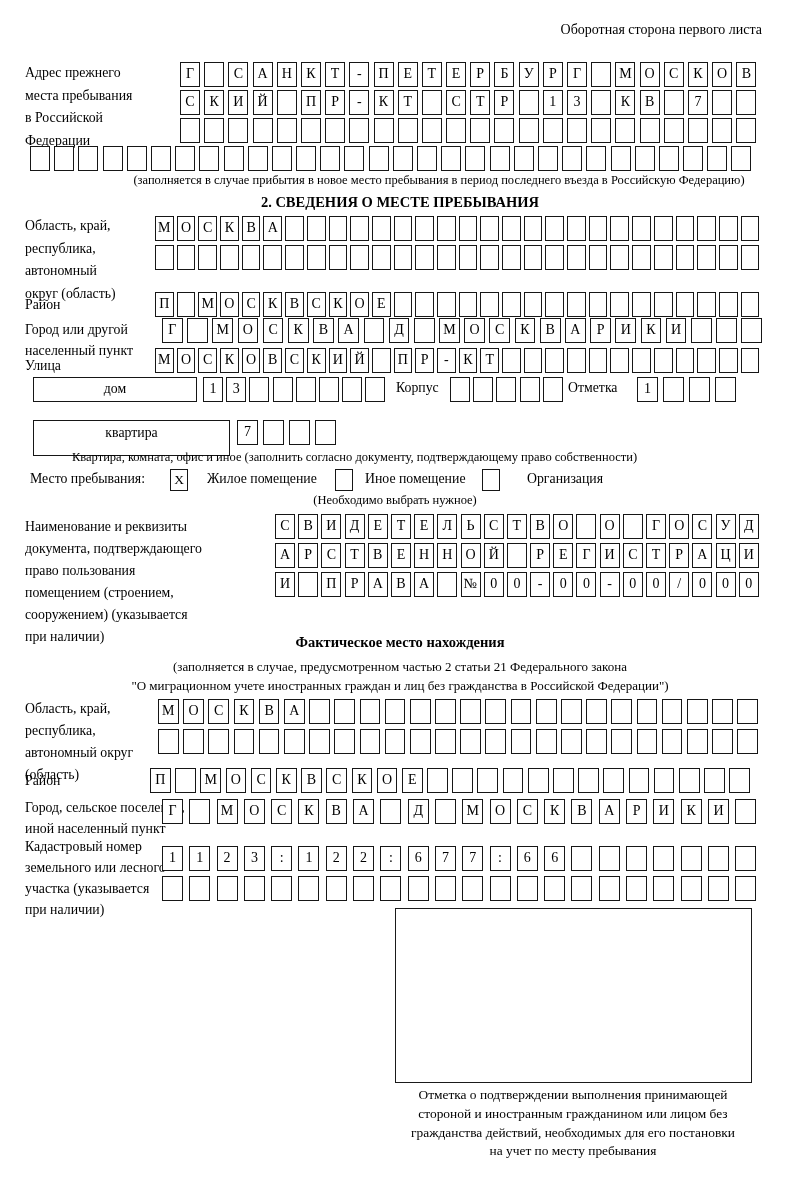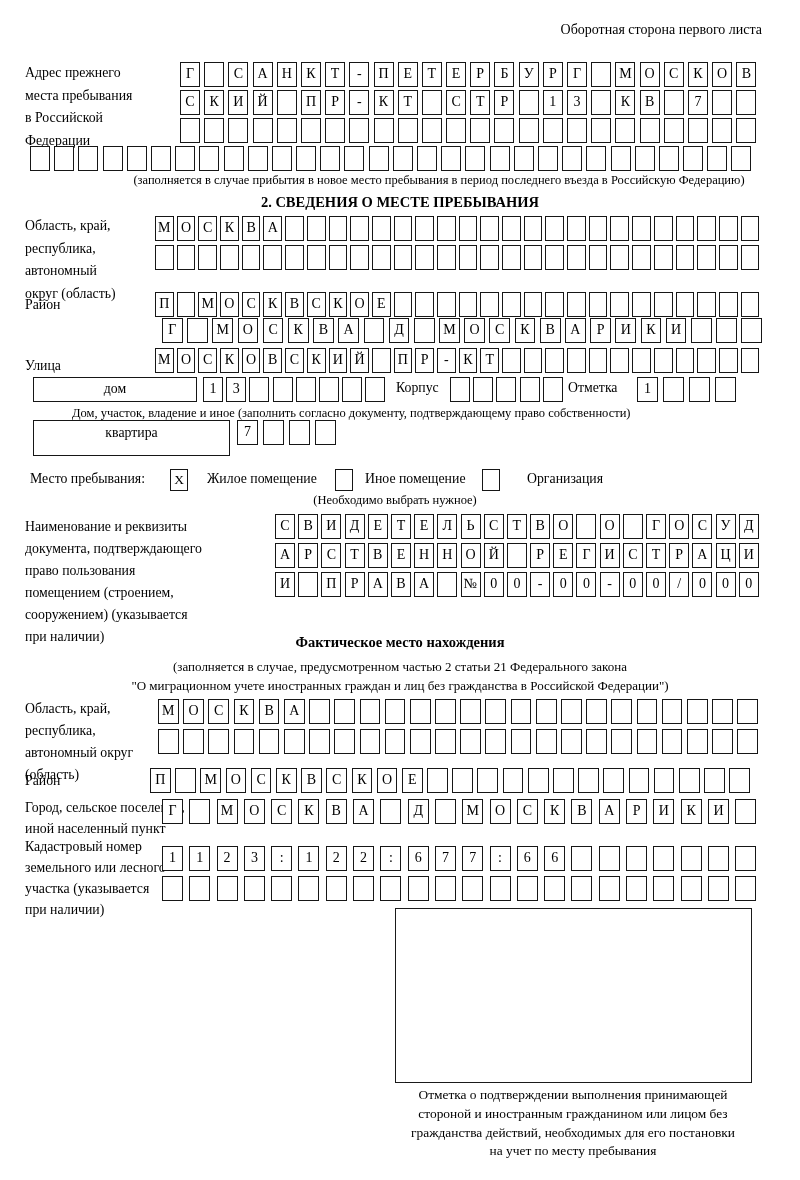--- a/index.html
+++ b/index.html
@@ -260,20 +260,24 @@
       <span class="cbox"></span>
       <span class="cbox"></span>
       <span class="cbox"></span>
       <span class="cbox"></span>
       <span class="cbox"></span>
       <span class="cbox"></span>
       <span class="cbox"></span>
       <span class="cbox"></span>
     </div>
 
+  <div class="abs lbl lh21" style="top:319px;left:25px">
+      <div>Город или другой</div>
+      <div>населенный пункт</div>
+    </div>
   <div class="row p252" style="top:318px;left:162px">
       <span class="cbox">Г</span>
       <span class="cbox"></span>
       <span class="cbox">М</span>
       <span class="cbox">О</span>
       <span class="cbox">С</span>
       <span class="cbox">К</span>
       <span class="cbox">В</span>
       <span class="cbox">А</span>
       <span class="cbox"></span>
@@ -345,29 +349,29 @@
       <span class="cbox"></span>
       <span class="cbox"></span>
     </div>
   <div class="inl" style="top:380px;left:568px">Отметка</div>
   <div class="row p26" style="top:377px;left:637px">
       <span class="cbox">1</span>
       <span class="cbox"></span>
       <span class="cbox"></span>
       <span class="cbox"></span>
     </div>
-  <div class="abs cap" style="top:406px;left:33px">Дом, участок, владение и иное (заполнить согласно документу, подтверждающему право собственности)</div>
 
   <div class="wbox" style="top:420px;left:33px;width:197px;height:36px;line-height:23px">квартира</div>
   <div class="row p26" style="top:420px;left:237px">
       <span class="cbox">7</span>
       <span class="cbox"></span>
       <span class="cbox"></span>
       <span class="cbox"></span>
     </div>
+  <div class="abs cap" style="top:450px;left:33px">Квартира, комната, офис и иное (заполнить согласно документу, подтверждающему право собственности)</div>
 
   <div class="inl" style="top:471px;left:30px">Место пребывания:</div>
   <div class="chk" style="top:469px;left:170px">X</div>
   <div class="inl" style="top:471px;left:207px">Жилое помещение</div>
   <div class="chk" style="top:469px;left:335px"></div>
   <div class="inl" style="top:471px;left:365px">Иное помещение</div>
   <div class="chk" style="top:469px;left:482px"></div>
   <div class="inl" style="top:471px;left:527px">Организация</div>
   <div class="abs cap" style="top:493px;left:256px;width:200px;text-align:center">(Необходимо выбрать нужное)</div>
 

